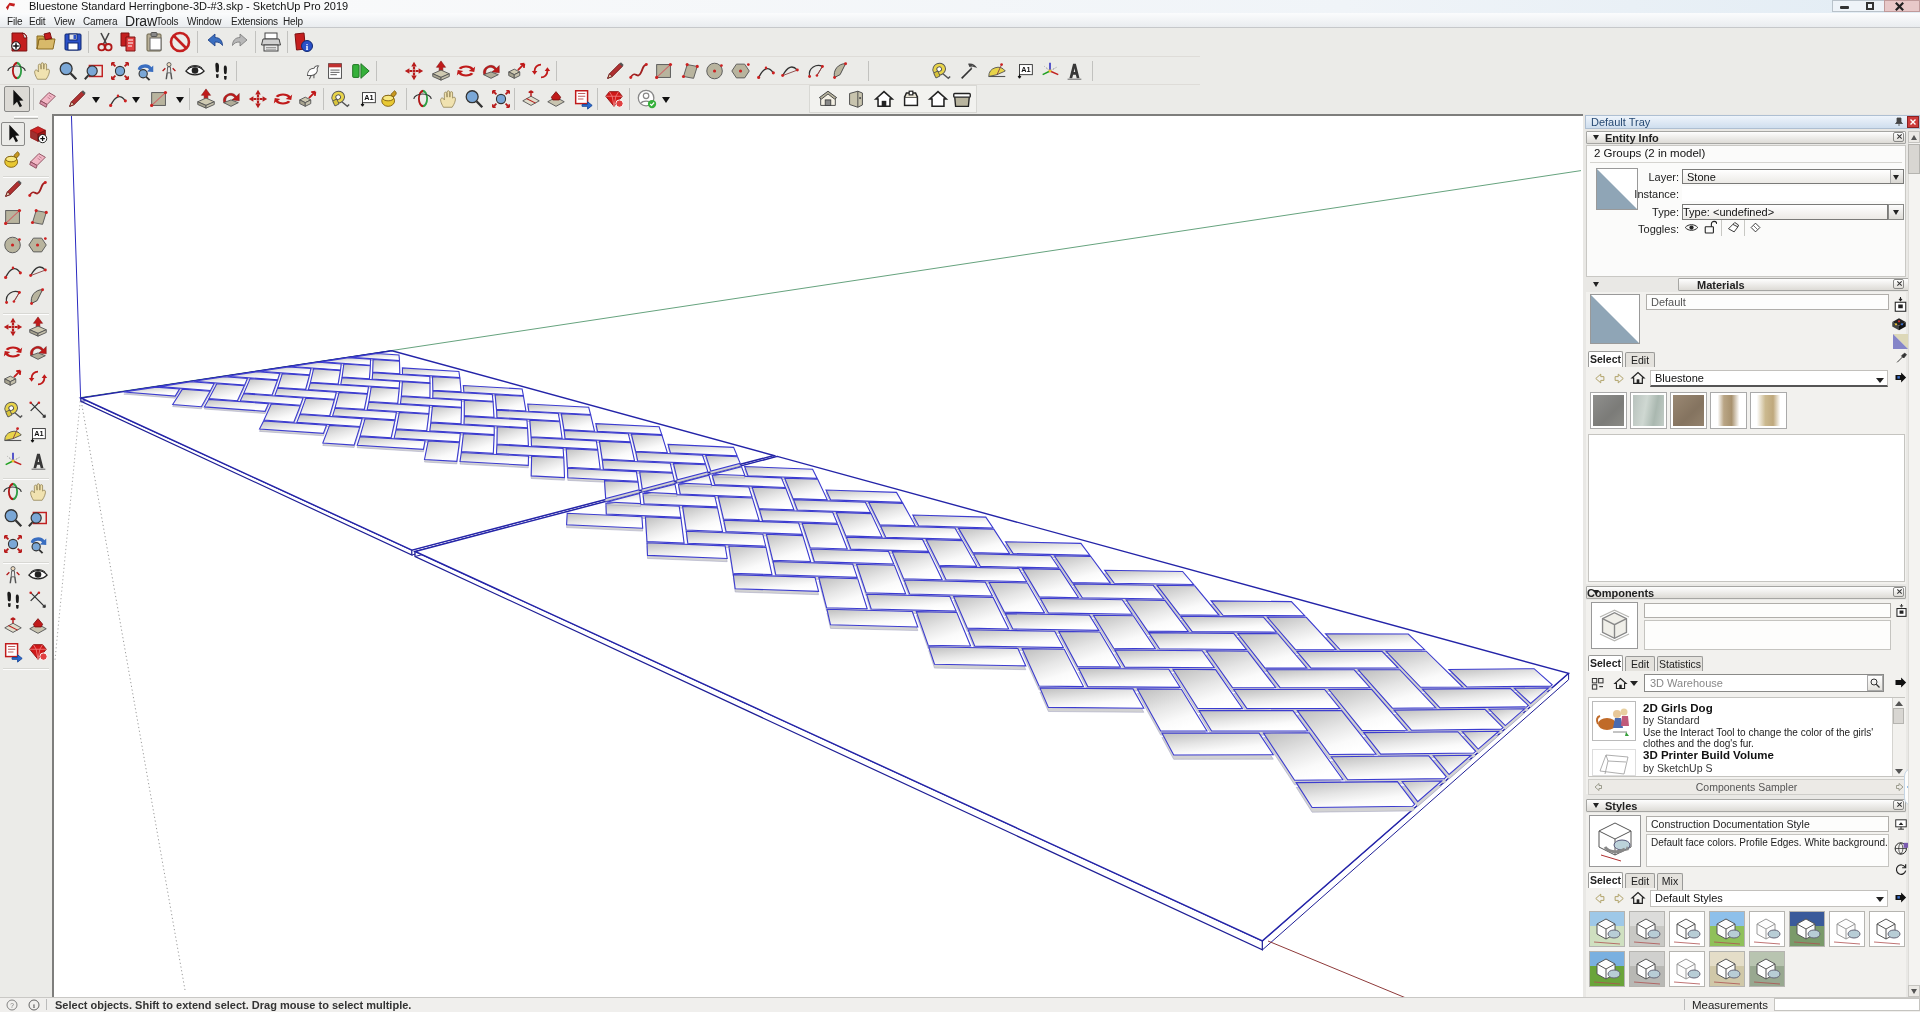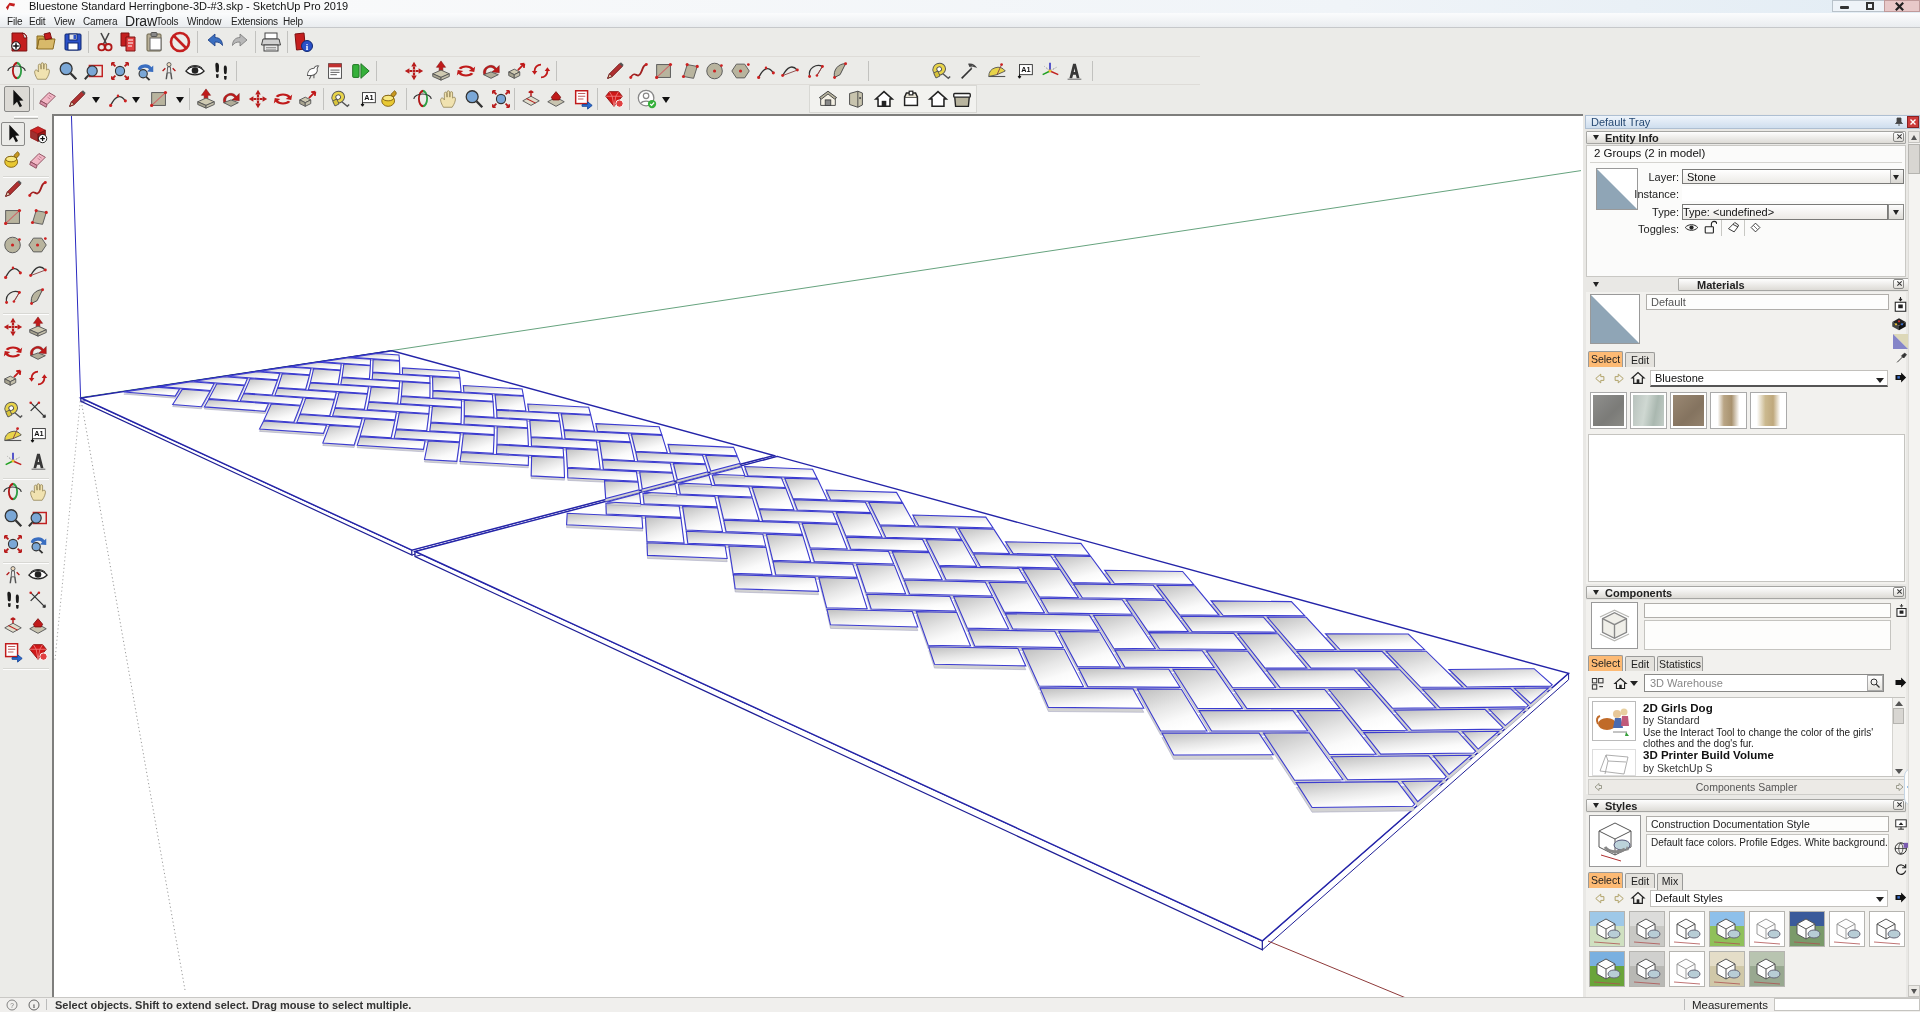--- a/index.html
+++ b/index.html
@@ -1,20 +1,20 @@
 <!DOCTYPE html>
 <html><head><meta charset="utf-8"><style>
 *{margin:0;padding:0;box-sizing:border-box}
 body{font-family:"Liberation Sans",sans-serif;width:1920px;height:1012px;overflow:hidden;background:#ebebe8}
 #app{position:absolute;left:0;top:0;width:1920px;height:1012px}
 .abs{position:absolute}
 .vsep{position:absolute;width:1px;background:#c2c2bf}
 .hdr{position:absolute;height:13px;background:linear-gradient(#fefefe,#dddbd6);border:1px solid #a6a6a3;border-radius:1px;font-size:11px;font-weight:bold;color:#222}
 .tab{position:absolute;font-size:11px;color:#222;text-align:center;border:1px solid #9a9a98;border-bottom:none;background:#e4e2dd;border-radius:2px 2px 0 0}
-.tab.on{background:#fdba74;font-weight:normal}
+.tab.on{background:#ffffff;font-weight:bold}
 .box{position:absolute;background:#fff;border:1px solid #8a8a88}
 .combo{position:absolute;background:linear-gradient(#fff,#eceae6);border:1px solid #7a7a78;font-size:11px;color:#111}
 .lbl{position:absolute;font-size:11px;color:#222}
 </style></head><body>
 <div id="app">
 <div class="abs" style="left:0;top:0;width:1920px;height:13px;background:linear-gradient(90deg,#fbfbfb,#f0f4f8 70%,#e2ecf4)"></div>
 <svg class="abs" style="left:5px;top:1px" width="11" height="11" viewBox="0 0 24 24">
       <path d="M2 14 L10 4 L22 6 L20 12 L10 10 L6 20 Z" fill="#c41e1e"></path>
     </svg>
 <div class="abs" style="left:29px;top:0;font-size:11px;color:#111;line-height:13px">Bluestone Standard Herringbone-3D-#3.skp - SketchUp Pro 2019</div>
@@ -1094,21 +1094,21 @@
 <div class="abs" style="left:1593px;top:395px;width:31px;height:31px;background:linear-gradient(135deg,#8f8f8d,#7b7b78 60%,#8a8a85)"></div>
 <div class="abs" style="left:1630px;top:392px;width:37px;height:37px;background:#fff;border:1px solid #aaa"></div>
 <div class="abs" style="left:1633px;top:395px;width:31px;height:31px;background:linear-gradient(100deg,#b8c2bd,#cfd8d2 40%,#aab8b0 70%,#c2ccc6)"></div>
 <div class="abs" style="left:1670px;top:392px;width:37px;height:37px;background:#fff;border:1px solid #aaa"></div>
 <div class="abs" style="left:1673px;top:395px;width:31px;height:31px;background:linear-gradient(135deg,#9a8873,#84735f 60%,#93826d)"></div>
 <div class="abs" style="left:1710px;top:392px;width:37px;height:37px;background:#fff;border:1px solid #aaa"></div>
 <div class="abs" style="left:1713px;top:395px;width:31px;height:31px;background:linear-gradient(90deg,#fff 15%,#b9a585 35%,#a8926f 60%,#fff 85%)"></div>
 <div class="abs" style="left:1750px;top:392px;width:37px;height:37px;background:#fff;border:1px solid #aaa"></div>
 <div class="abs" style="left:1753px;top:395px;width:31px;height:31px;background:linear-gradient(90deg,#fff 12%,#cbb98f 40%,#bfa87c 65%,#fff 88%)"></div>
 <div class="abs" style="left:1588px;top:434px;width:317px;height:148px;background:#fff;border:1px solid #c5c4c0"></div>
-<div class="hdr" style="left:1586px;top:586px;width:320px;line-height:12px"><span style="margin-left:18px">Components</span></div>
+<div class="hdr" style="left:1586px;top:586px;width:320px;line-height:12px"><span style="">Components</span></div>
 <div class="abs" style="left:1593px;top:590px;width:0;height:0;border-left:3.5px solid transparent;border-right:3.5px solid transparent;border-top:5px solid #222"></div>
 <div class="abs" style="left:1893px;top:587px;width:11px;height:10px;background:linear-gradient(#fff,#e0ded9);border:1px solid #8a8a88;border-radius:2px"></div>
 <svg class="abs" style="left:1895.5px;top:588px" width="7" height="7" viewBox="0 0 8 8">
       <path d="M1.5 1.5 L6.5 6.5 M6.5 1.5 L1.5 6.5" stroke="#333" stroke-width="1.2"></path>
     </svg>
 <div class="abs" style="left:1586px;top:600px;width:320px;height:194px;background:#f2f1ee"></div>
 <div class="box" style="left:1591px;top:602px;width:47px;height:47px;border-color:#999"></div>
 <svg class="abs" style="left:1594px;top:605px" width="41" height="41" viewBox="0 0 24 24">
       <path d="M5 8 L12 4.5 L19 8 L19 16 L12 19.5 L5 16 Z" fill="#f0efe9" stroke="#888" stroke-width="0.8"></path>
       <path d="M5 8 L12 11.5 L19 8 M12 11.5 V19.5" fill="none" stroke="#888" stroke-width="0.8"></path>

